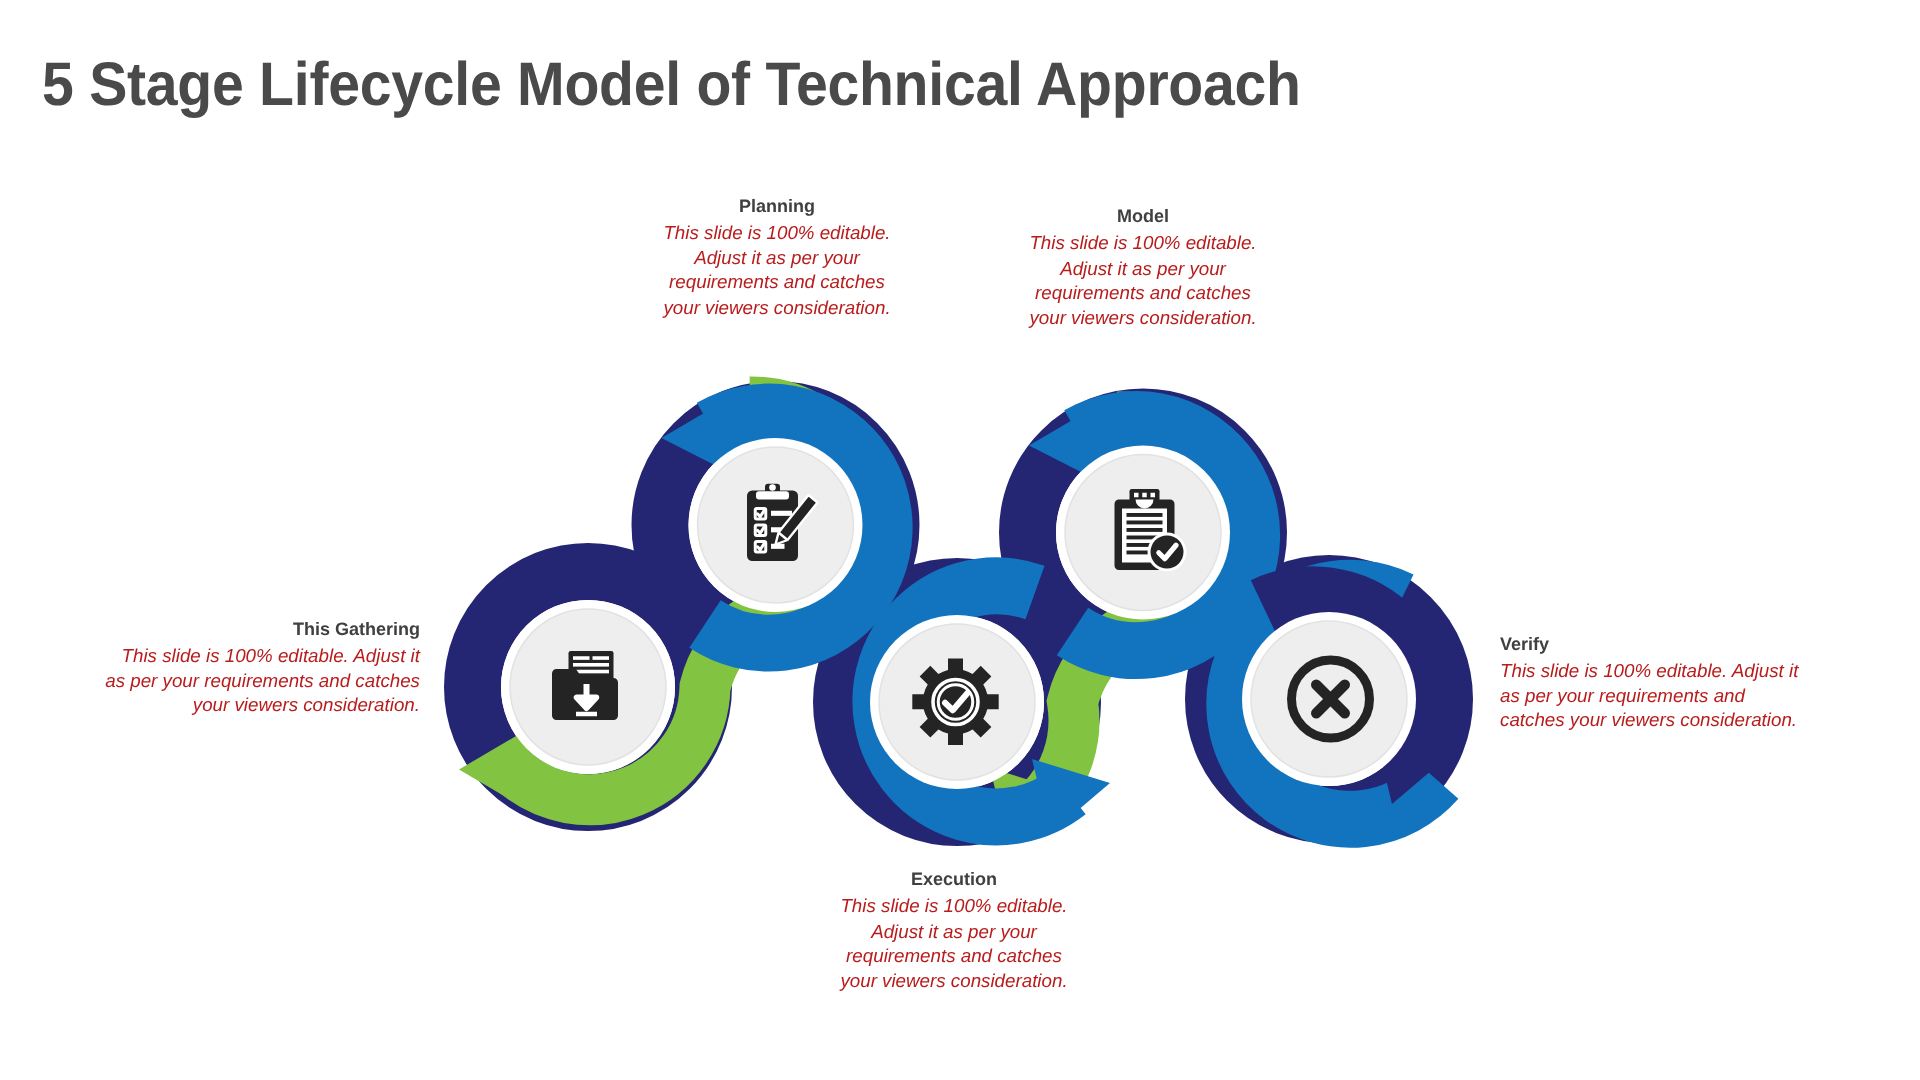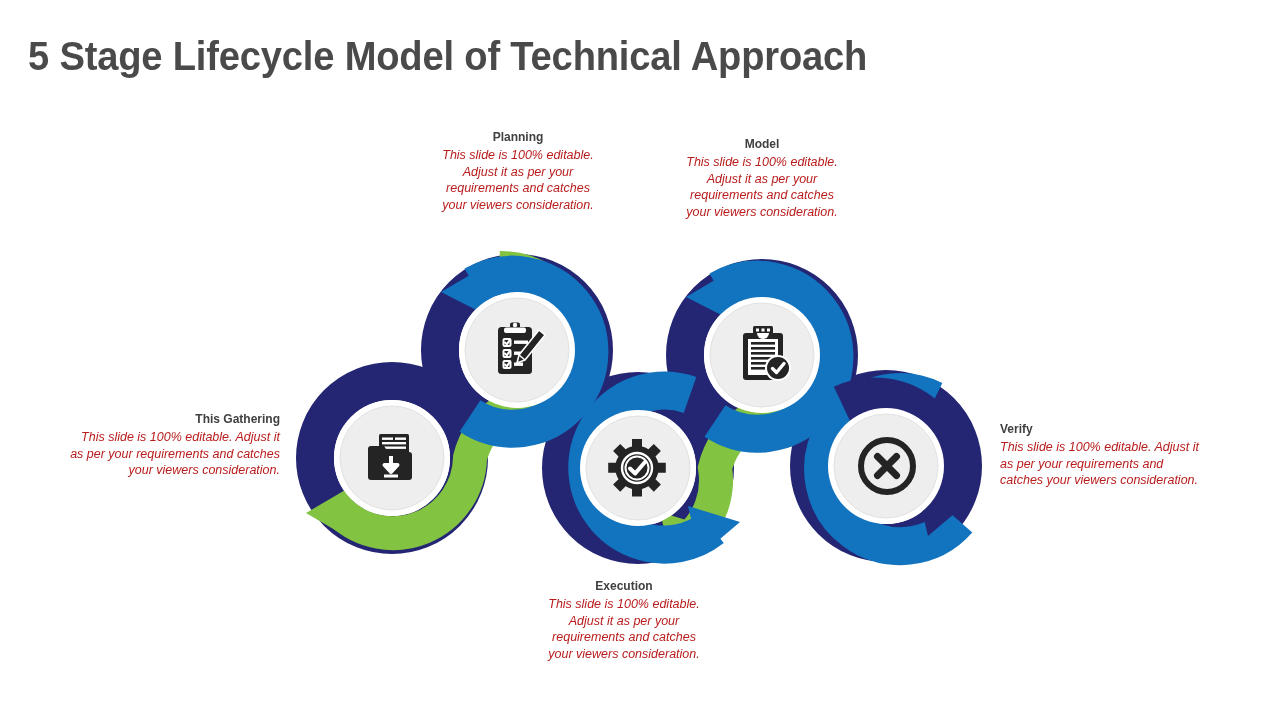--- a/index.html
+++ b/index.html
@@ -58,21 +58,21 @@
   }
   .stage-body {
     font-size: 12.5px;
     font-style: italic;
     color: #b91c1c;
     line-height: 1.32;
   }
 
   .t-planning  { left: 440px; top: 130px; width: 156px; text-align: center; }
   .t-verify    { left: 684px; top: 137px; width: 156px; text-align: center; }
-  .t-execution { left: 544px; top: 579px; width: 160px; text-align: center; }
+  .t-execution { left: 556px; top: 579px; width: 160px; text-align: center; }
   .t-data      { left: 68px;  top: 412px; width: 212px; text-align: right; }
   .t-closure   { left: 1000px; top: 422px; width: 208px; text-align: left; }
 
   
   .stage-icon {
     position: absolute;
     width: 64px;
     height: 64px;
     fill: #242424;
   }

